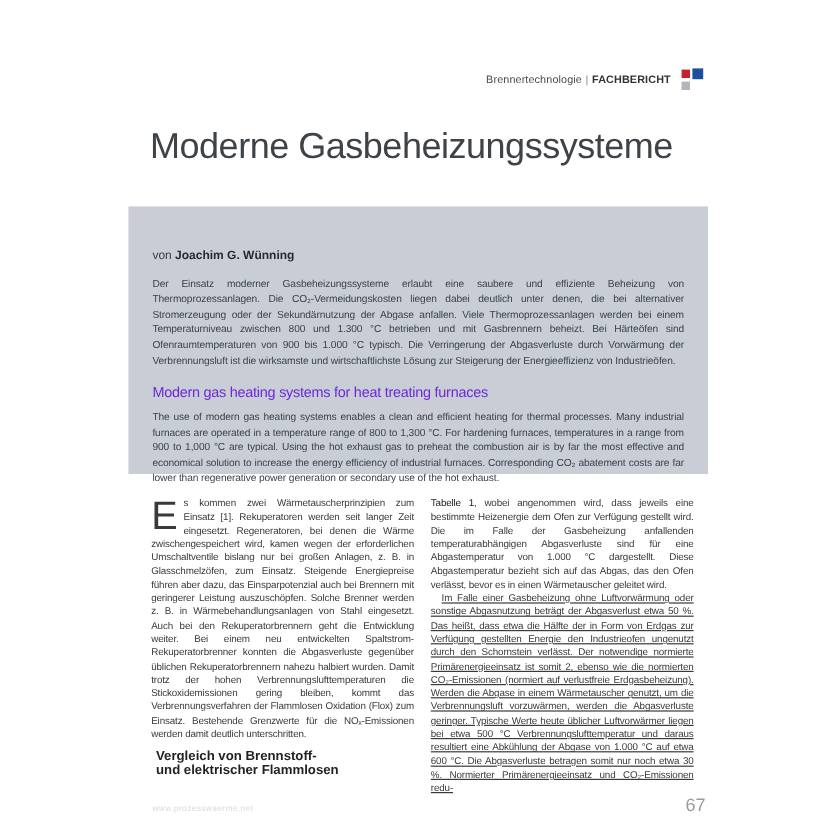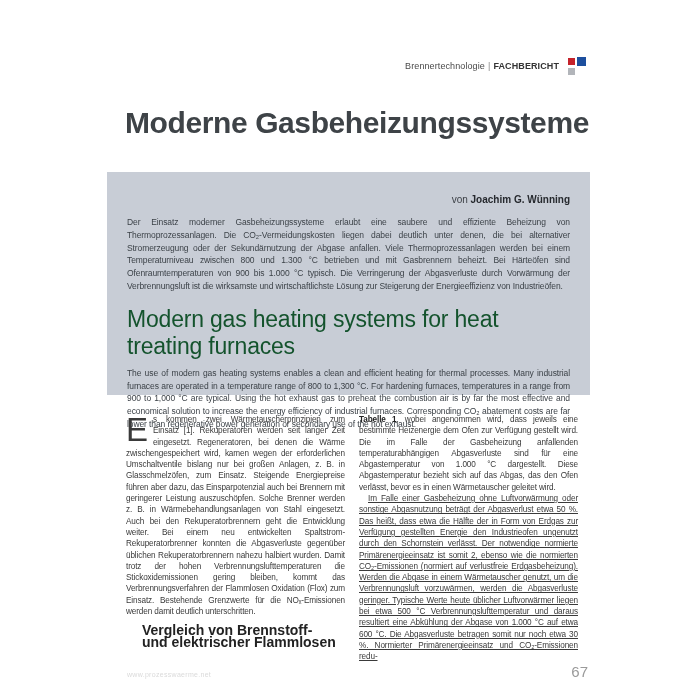--- a/index.html
+++ b/index.html
@@ -23,61 +23,61 @@
   .header-text .fach{font-weight:bold;color:#333;}
   .logo-squares{position:relative;width:22px;height:18px;}
   .sq{position:absolute;}
   .sq-red{left:0;top:1px;width:7px;height:7px;background:#c5222b;}
   .sq-blue{left:9px;top:0;width:9px;height:9px;background:#1d4f9e;}
   .sq-gray{left:0;top:11px;width:7px;height:7px;background:#b2b5ba;}
 
   
   .title{
     position:absolute;left:125px;top:84px;width:470px;
-    font-size:30px;line-height:37px;font-weight:700;
+    font-size:30px;line-height:37px;font-weight:400;
     color:#3e4347;letter-spacing:-0.4px;
   }
 
   
   .abstract-box{
     position:absolute;left:107px;top:172px;width:483px;height:223px;
     background:#c8cdd6;box-sizing:border-box;
     padding:22px 20px 0 20px;
   }
-  .byline{font-size:10px;color:#3b3f45;margin:0 0 11px 0;text-align:right;}
+  .byline{font-size:10px;color:#3b3f45;margin:14px 0 11px 0;}
   .byline b{color:#26292e;}
   .abstract-de,.abstract-en{
     font-size:8.5px;line-height:12.8px;color:#3c4248;
     text-align:justify;margin:0;letter-spacing:-0.1px;
   }
   .en-title{
-    font-size:23px;font-weight:300;color:#14532d;
+    font-size:12px;font-weight:300;color:#6d28d9;
     margin:13px 0 7px 0;letter-spacing:-0.2px;
   }
 
   
   .columns{
     position:absolute;left:126px;top:414px;width:452px;
     display:flex;gap:14px;
   }
   .col{flex:1;min-width:0;}
   .body-p{
     font-size:8.2px;line-height:11.3px;color:#3a3a3a;
     text-align:justify;margin:0;letter-spacing:-0.12px;
   }
   .dropcap{
     float:left;font-size:33px;line-height:29px;
     padding:1px 5px 0 0;font-weight:300;color:#3a3a3a;
   }
   .col-heading{
-    font-size:14px;line-height:12px;font-weight:bold;color:#222;
-    margin:7px 0 2px 16px;
+    font-size:11px;line-height:12px;font-weight:bold;color:#222;
+    margin:7px 0 2px 4px;
   }
   .indent{text-indent:9px;text-decoration:underline;}
-  .lead-bold{font-weight:bold;color:#222;}
+  .lead-bold{font-weight:normal;color:#222;}
 
   
   .footer-url{
     position:absolute;left:127px;top:671px;
     font-size:7px;color:#dadada;letter-spacing:0.3px;
   }
   .page-number{
     position:absolute;left:558px;top:663px;width:30px;text-align:right;
     font-size:15px;color:#9a9a9a;
   }

